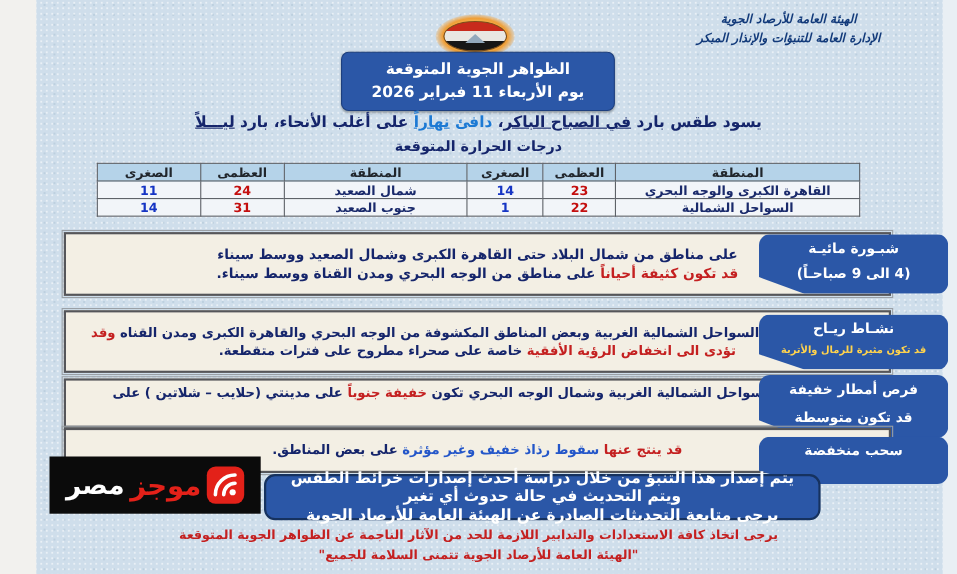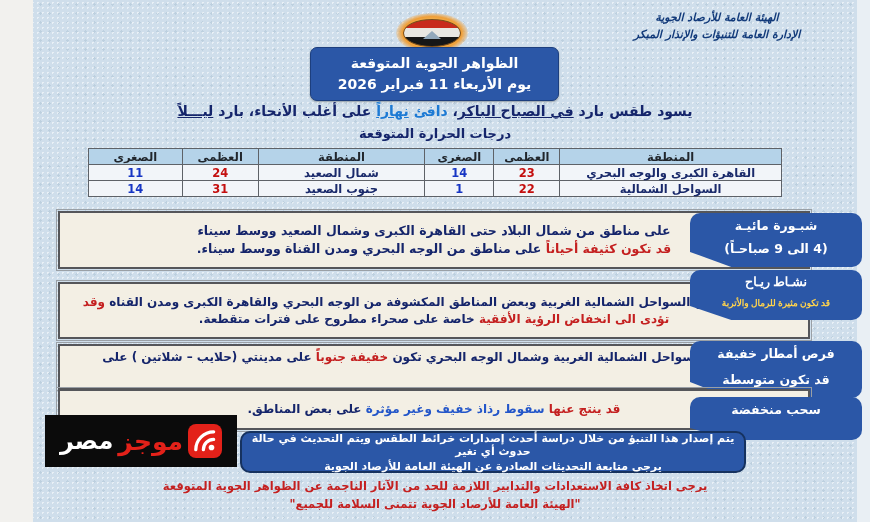--- a/index.html
+++ b/index.html
@@ -64,21 +64,21 @@
 
   .watermark{position:absolute;left:45px;top:415px;width:192px;height:52px;background:#0b0b0b;
     display:flex;align-items:center;justify-content:center;gap:5px;direction:rtl;z-index:6;}
   .wm-icon{width:34px;height:34px;background:#e32119;border-radius:8px;flex:0 0 auto;
     display:flex;align-items:center;justify-content:center;transform:scaleX(-1);}
   .wm-w1{color:#e32119;font-size:25px;font-weight:bold;}
   .wm-w2{color:#fff;font-size:24px;font-weight:bold;}
 
   .advisory{position:absolute;left:240px;top:431px;width:506px;height:42px;box-sizing:border-box;
     background:#2b57a7;border:2px solid #16325f;border-radius:10px;direction:rtl;z-index:3;
-    color:#fff;font-size:11px;font-weight:bold;text-align:center;
+    color:#fff;font-size:14px;font-weight:bold;text-align:center;
     display:flex;flex-direction:column;justify-content:center;gap:2px;padding:2px 8px;}
 
   .bottom-red{position:absolute;left:60px;top:477px;width:750px;text-align:center;direction:rtl;
     color:#c42020;font-weight:bold;font-size:11.5px;line-height:1.6;}
 </style>
 </head>
 <body>
 
 <div class="page">
   <div class="strip-left"></div>
@@ -152,21 +152,21 @@
     <div><span class="red">قد تكون كثيفة أحياناً</span><span> على مناطق من الوجه البحري ومدن القناة ووسط سيناء.</span></div>
   </div>
   <div class="plabel" style="top:213px;height:54px;">
     <div>شبـورة مائيـة</div>
     <div>(4 الى 9 صباحـاً)</div>
   </div>
 
   <div class="pbox" style="top:282px;height:57px;font-size:12px;line-height:1.4;">
     <div><span>على مناطق من السواحل الشمالية الغربية وبعض المناطق المكشوفة من الوجه البحري والقاهرة الكبرى ومدن القناه </span><span class="red">وقد تؤدى الى انخفاض الرؤية الأفقية</span><span> خاصة على صحراء مطروح على فترات متقطعة.</span></div>
   </div>
-  <div class="plabel" style="top:270px;height:50px;font-family:Liberation Serif, serif;">
+  <div class="plabel" style="top:286px;height:50px;">
     <div>نشـاط ريـاح</div>
     <div class="sub">قد تكون مثيرة للرمال والأتربة</div>
   </div>
 
   <div class="pbox" style="top:344px;height:45px;font-size:12px;text-align:right;">
     <div><span>على مناطق من السواحل الشمالية الغربية وشمال الوجه البحري تكون </span><span class="red">خفيفة جنوباً</span><span> على مدينتي (حلايب – شلاتين ) على فترات متقطعة.</span></div>
   </div>
   <div class="plabel" style="top:341px;height:57px;">
     <div>فرص أمطار خفيفة</div>
     <div>قد تكون متوسطة</div>

